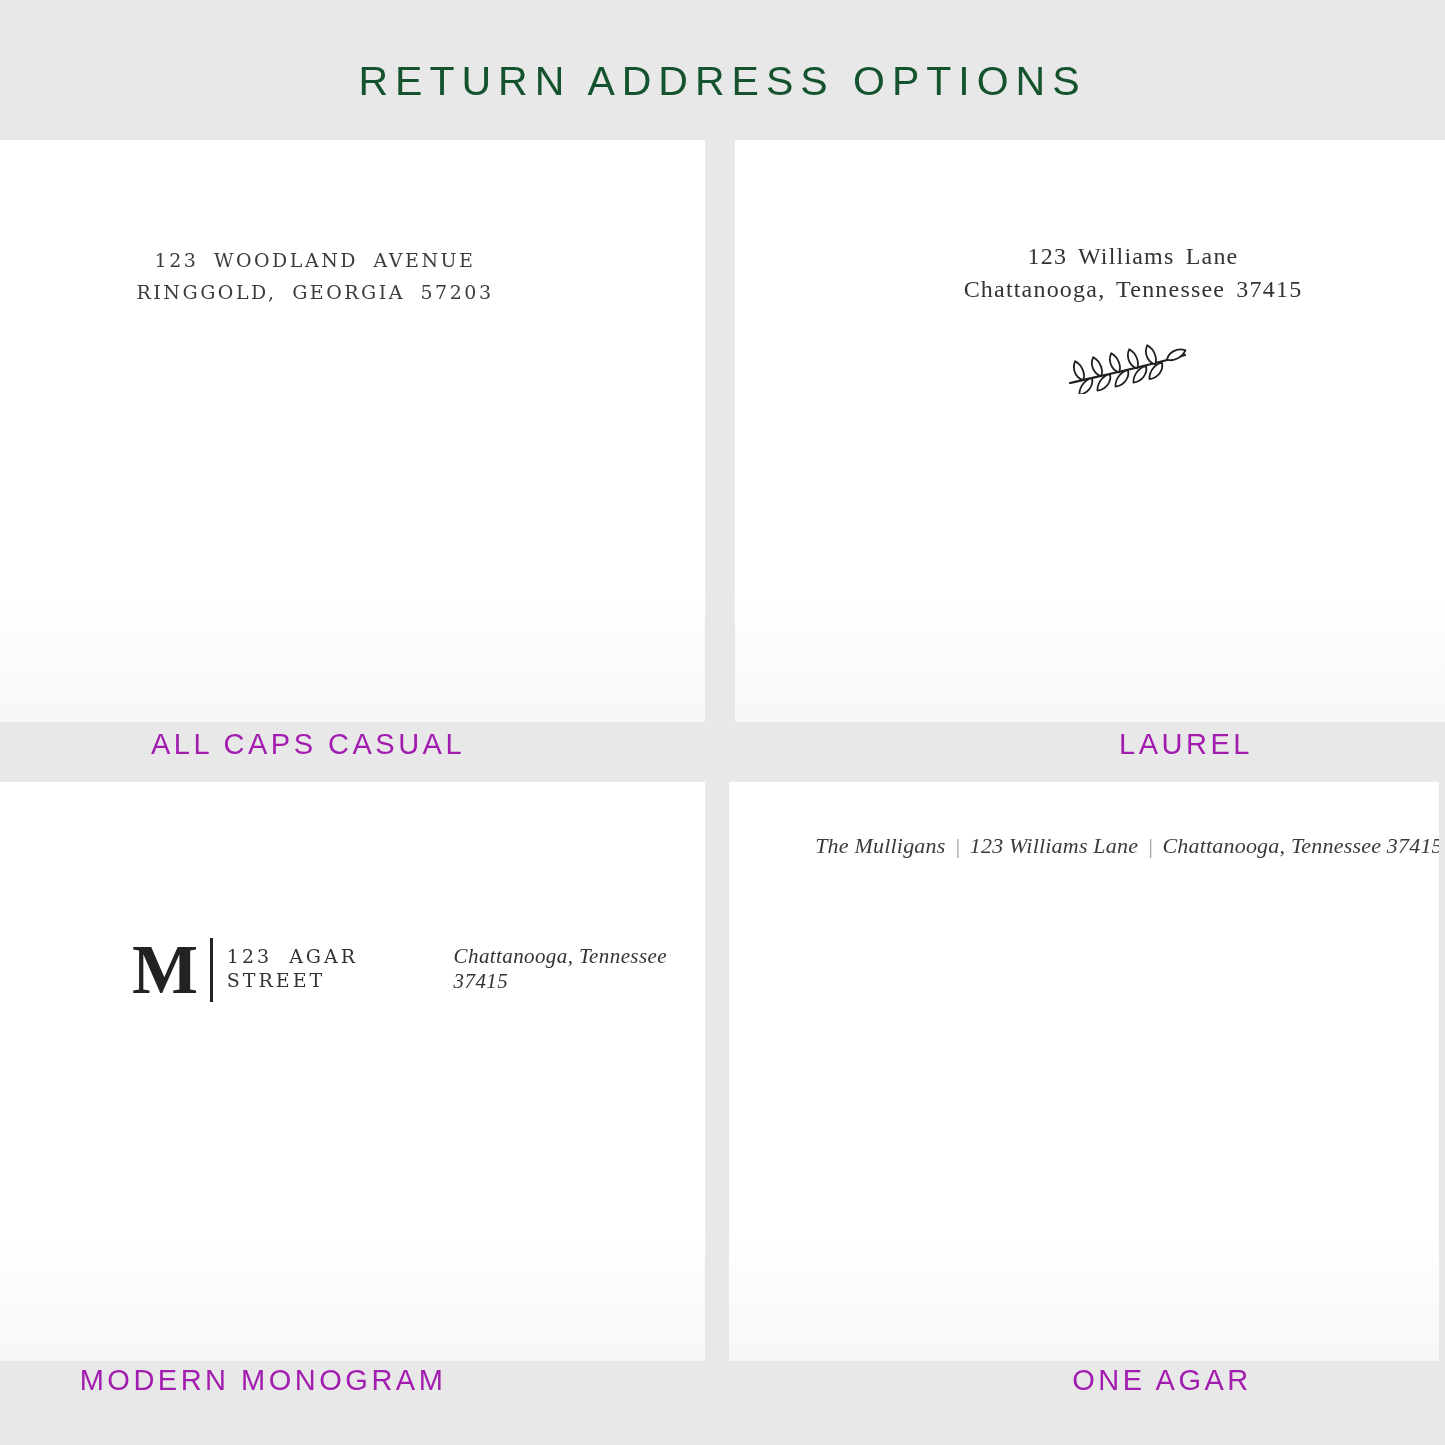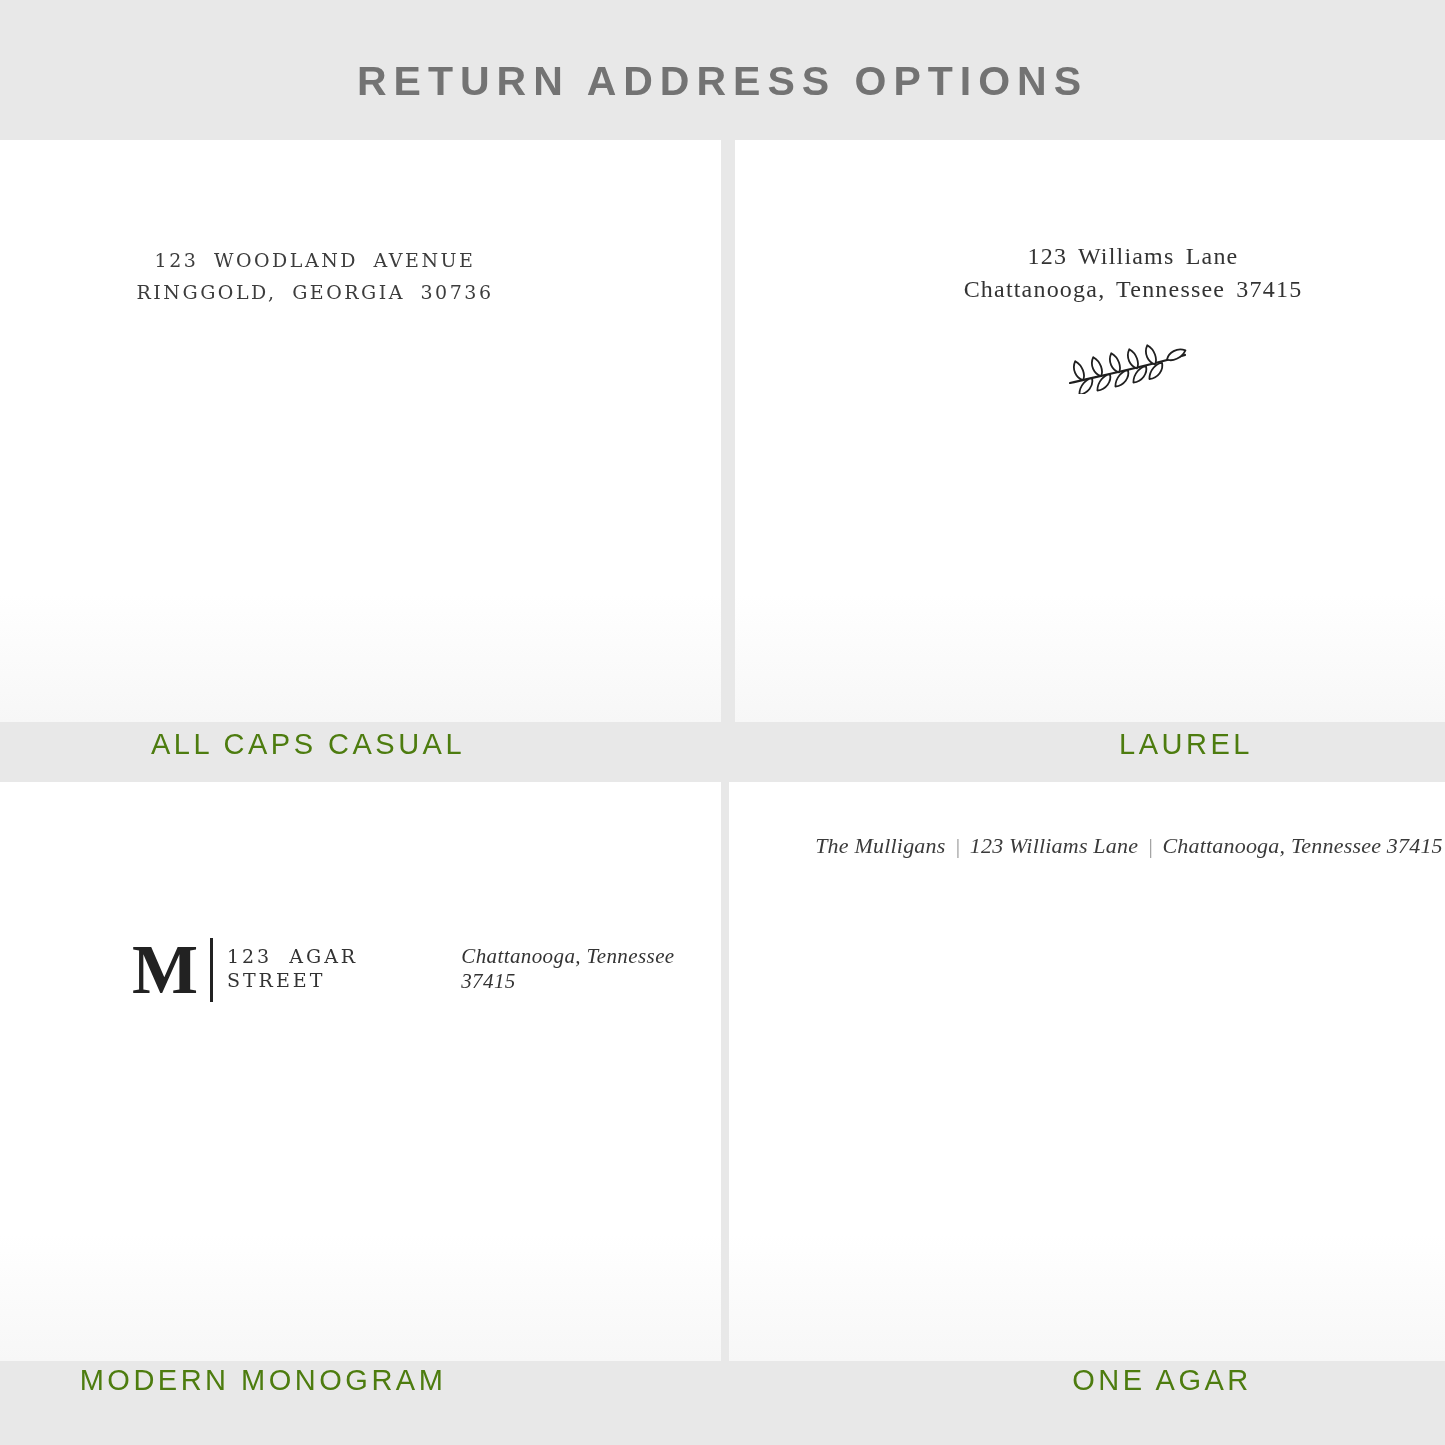--- a/index.html
+++ b/index.html
@@ -4,25 +4,25 @@
 <style>
   html,body{margin:0;padding:0;background:#e8e8e8;}
   .canvas{
     position:relative;width:1445px;height:1445px;overflow:hidden;
     background:#e8e8e8;font-family:"Liberation Sans",sans-serif;color:#1d1d1d;
   }
   
   .title-band{position:absolute;left:0;top:0;width:1445px;height:140px;background:#e8e8e8;}
   .page-title{
     position:absolute;left:0;top:58px;width:100%;margin:0;text-align:center;
-    font-size:41px;font-weight:700;letter-spacing:7px;color:#737373;line-height:46px;
+    font-size:41px;font-weight:400;letter-spacing:7px;color:#14532d;line-height:46px;
     font-family:"Liberation Sans",sans-serif;
   }
   
-  .quad{position:absolute;background:linear-gradient(180deg,#ffffff 78%,#f7f7f7 100%);overflow:hidden;padding-left:16px;}
+  .quad{position:absolute;background:linear-gradient(180deg,#ffffff 78%,#f7f7f7 100%);overflow:hidden;}
   .q-tl{left:0;   top:140px; width:705px; height:582px;}
   .q-tr{left:735px;top:140px; width:710px; height:582px;}
   .q-bl{left:0;   top:782px; width:705px; height:579px;}
   .q-br{left:729px;top:782px; width:710px; height:579px;}
 
   .env{
     position:absolute;left:0;top:0;background:#ffffff;
     filter:drop-shadow(0 1.5px 1px rgba(0,0,0,0.20)) drop-shadow(0 4px 5px rgba(0,0,0,0.05));
   }
   .env-left {clip-path:polygon(0 0,100% 0,94.6% 100%,0 100%);}   
@@ -68,21 +68,21 @@
   }
   .one-line .sep{color:#999999;padding:0 9px;}
 
   
   .band{position:absolute;left:0;width:1445px;background:#e8e8e8;}
   .band-mid{top:722px;height:60px;}
   .band-bot{top:1361px;height:60px;text-align:center;}
   .opt-label{
     position:absolute;transform:translateX(-50%);white-space:nowrap;
     font-family:"Liberation Sans",sans-serif;font-size:29px;letter-spacing:3.5px;
-    color:#4d7c0f;line-height:34px;font-weight:500;
+    color:#a21caf;line-height:34px;font-weight:500;
   }
   .lbl-acc{left:308px;top:5px;}
   .lbl-laurel{left:1186px;top:5px;}
   .lbl-mono{left:263px;top:2px;}
   .lbl-one{left:1162px;top:2px;}
 
   .laurel-svg{display:block;}
 </style>
 </head>
 <body>
@@ -90,21 +90,21 @@
 <div class="canvas">
 
   <header class="title-band">
     <h1 class="page-title">RETURN ADDRESS OPTIONS</h1>
   </header>
 
   <section class="quad q-tl">
     <div class="env env-left"></div>
     <div class="addr-caps">
       <div>123 WOODLAND AVENUE</div>
-      <div>RINGGOLD, GEORGIA 30736</div>
+      <div>RINGGOLD, GEORGIA 57203</div>
     </div>
   </section>
 
   <section class="quad q-tr">
     <div class="env env-right"></div>
     <div class="addr-laurel">
       <div>123 Williams Lane</div>
       <div>Chattanooga, Tennessee 37415</div>
     </div>
     <div class="laurel-wrap">

